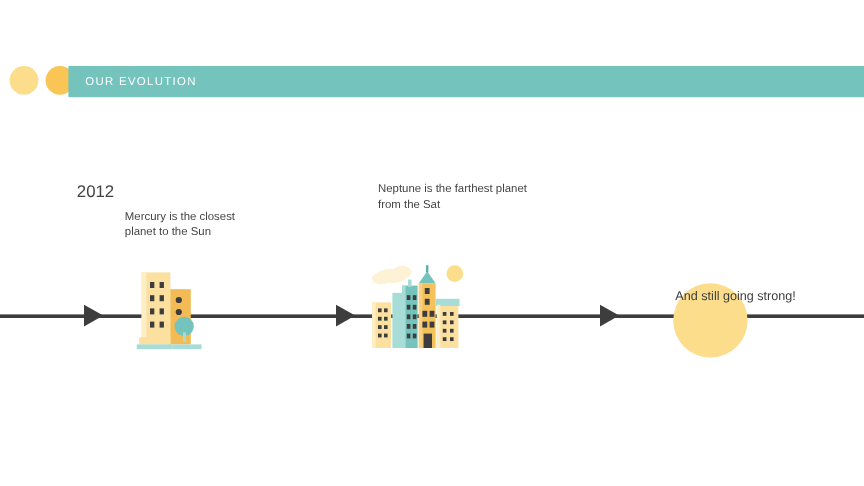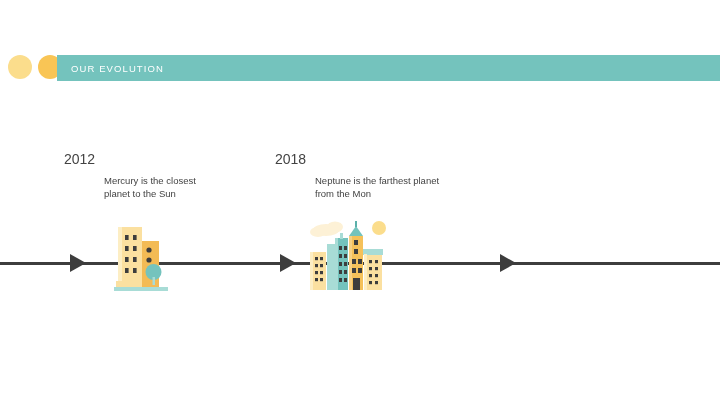--- a/index.html
+++ b/index.html
@@ -111,22 +111,21 @@
       <circle cx="45.5" cy="51" r="8" fill="#74c3bd"></circle>
       <rect x="44.5" y="56" width="2.5" height="8" fill="#a8dcd6"></rect>
 
       <rect x="8" y="60" width="26" height="6" fill="#fbe0a0"></rect>
       <rect x="6" y="66" width="30" height="4" fill="#a8dcd6"></rect>
       <rect x="36" y="66" width="24" height="4" fill="#a8dcd6"></rect>
     </svg>
   </div>
 
   <div class="milestone" style="left:275px;top:152px;width:166px;">
-    <div class="year">2018</div>
-    <div class="desc">Neptune is the farthest planet from the Mon</div>
+    <div class="desc">Neptune is the farthest planet from the Sat</div>
   </div>
 
   <div class="illus" style="left:308px;top:216px;">
     <svg width="86" height="78" viewBox="0 0 86 78">
 
       <circle cx="71" cy="12" r="7" fill="#fbdd8c"></circle>
 
       <ellipse cx="18" cy="14" rx="13" ry="6" fill="#fdf1d6"></ellipse>
       <ellipse cx="27" cy="11" rx="8" ry="5.5" fill="#fdf1d6"></ellipse>
       <ellipse cx="10" cy="16" rx="8" ry="5" fill="#fdf1d6"></ellipse>
@@ -184,14 +183,18 @@
         <rect x="61" y="51" width="3" height="3.2"></rect>
           <rect x="67" y="51" width="3" height="3.2"></rect>
         <rect x="61" y="58" width="3" height="3.2"></rect>
           <rect x="67" y="58" width="3" height="3.2"></rect>
         <rect x="61" y="65" width="3" height="3.2"></rect>
           <rect x="67" y="65" width="3" height="3.2"></rect>
       </g>
     </svg>
   </div>
 
+  <div class="closing">
+    <div class="closing-circle"></div>
+    <div class="closing-text">And still going strong!</div>
+  </div>
 
 </div>
 
 </body></html>

